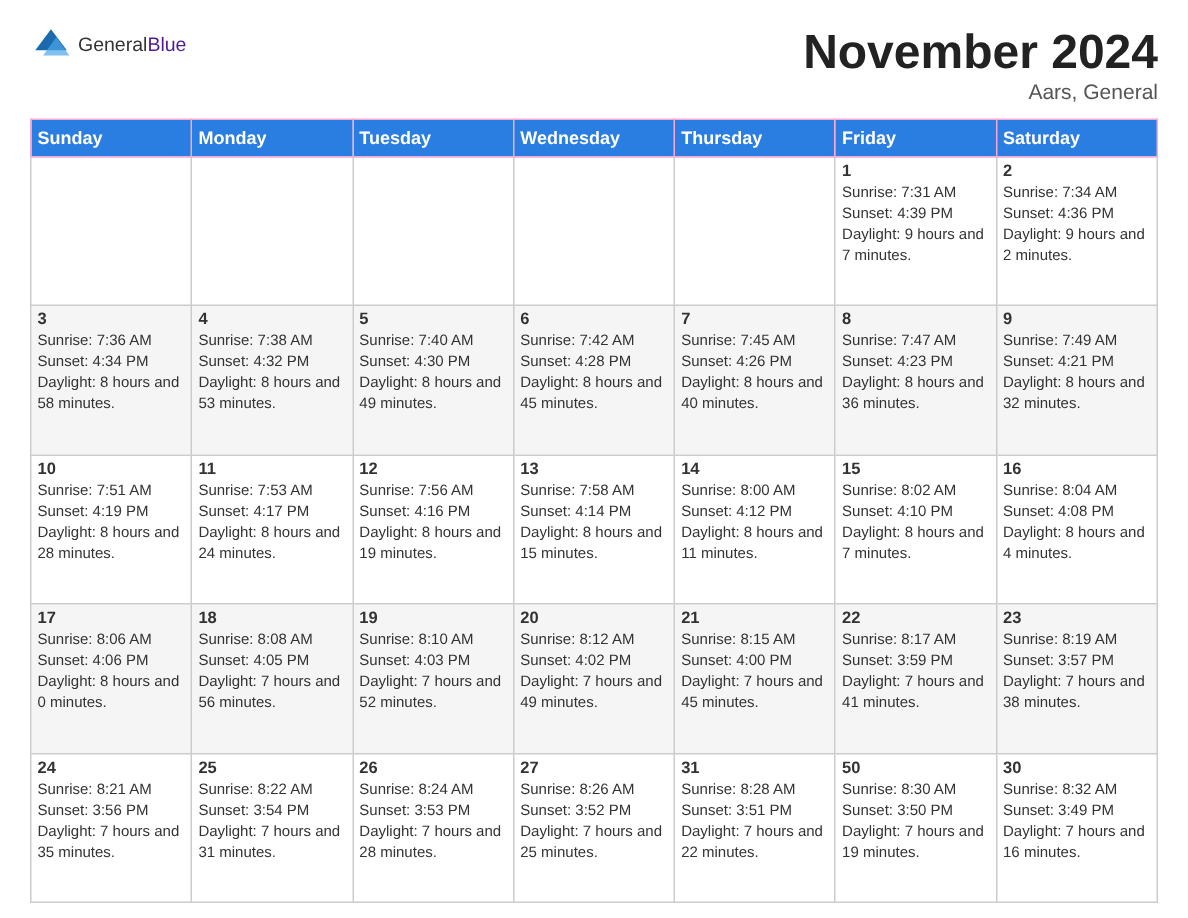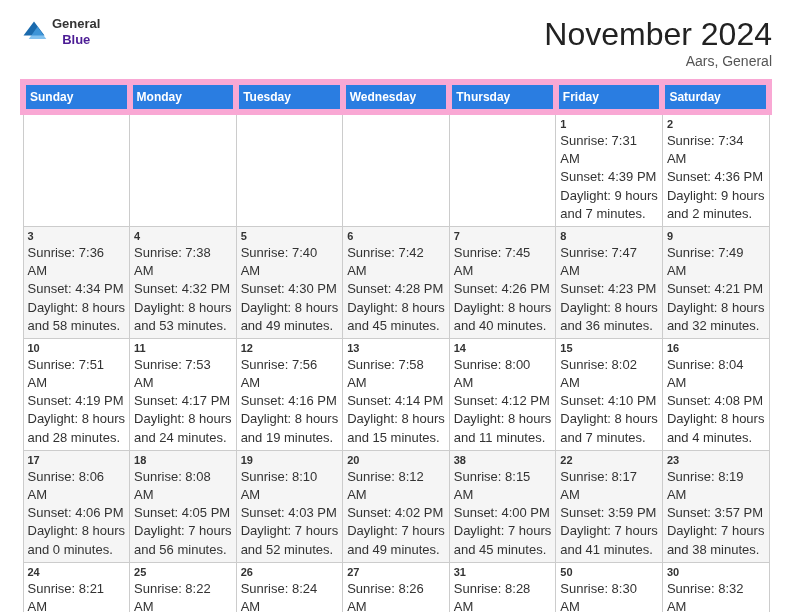--- a/index.html
+++ b/index.html
@@ -23,59 +23,58 @@
       align-items: flex-start;
       margin-bottom: 10px;
     }
     .logo {
       display: flex;
       align-items: center;
       gap: 4px;
     }
     .logo-text {
       display: flex;
-      flex-direction: column;
       font-size: 13px;
-      font-weight: bold;
+      font-weight: normal;
       line-height: 1.2;
       text-align: center;
     }
     .logo-general { color: #333; }
     .logo-blue { color: #4c1d95; }
     .logo-icon {
       width: 28px;
       height: 28px;
     }
     .title-block {
       text-align: right;
     }
     .month-title {
       font-size: 32px;
-      font-weight: normal;
+      font-weight: bold;
       color: #222;
     }
     .location {
       font-size: 14px;
       color: #555;
     }
     .calendar {
       flex: 1;
       border: 1px solid #ccc;
       border-collapse: collapse;
       width: 100%;
       table-layout: fixed;
     }
     .calendar th {
       background: #2a7de1;
       color: #fff;
       font-size: 12px;
       font-weight: bold;
       padding: 5px 4px;
       text-align: left;
-      border: 6px solid #f9a8d4;
+      border: 1px solid #f9a8d4;
     }
     .calendar td {
       vertical-align: top;
       border: 1px solid #ccc;
       padding: 3px 4px;
       font-size: 9.5px;
       color: #333;
       height: 80px;
     }
     .calendar tr:nth-child(even) td {
@@ -84,21 +83,21 @@
     .calendar tr:nth-child(odd) td {
       background: #fff;
     }
     .day-num {
       font-weight: bold;
       font-size: 11px;
       display: block;
       margin-bottom: 2px;
     }
     .day-info {
-      font-size: 13px;
+      font-size: 10px;
       line-height: 1.4;
       color: #333;
     }
     .empty-cell {
       background: #fff !important;
     }
   </style>
 </head>
 <body>
 
@@ -219,21 +218,21 @@
           </td>
           <td>
             <span class="day-num">19</span>
             <div class="day-info">Sunrise: 8:10 AM<br>Sunset: 4:03 PM<br>Daylight: 7 hours and 52 minutes.</div>
           </td>
           <td>
             <span class="day-num">20</span>
             <div class="day-info">Sunrise: 8:12 AM<br>Sunset: 4:02 PM<br>Daylight: 7 hours and 49 minutes.</div>
           </td>
           <td>
-            <span class="day-num">38</span>
+            <span class="day-num">21</span>
             <div class="day-info">Sunrise: 8:15 AM<br>Sunset: 4:00 PM<br>Daylight: 7 hours and 45 minutes.</div>
           </td>
           <td>
             <span class="day-num">22</span>
             <div class="day-info">Sunrise: 8:17 AM<br>Sunset: 3:59 PM<br>Daylight: 7 hours and 41 minutes.</div>
           </td>
           <td>
             <span class="day-num">23</span>
             <div class="day-info">Sunrise: 8:19 AM<br>Sunset: 3:57 PM<br>Daylight: 7 hours and 38 minutes.</div>
           </td>

